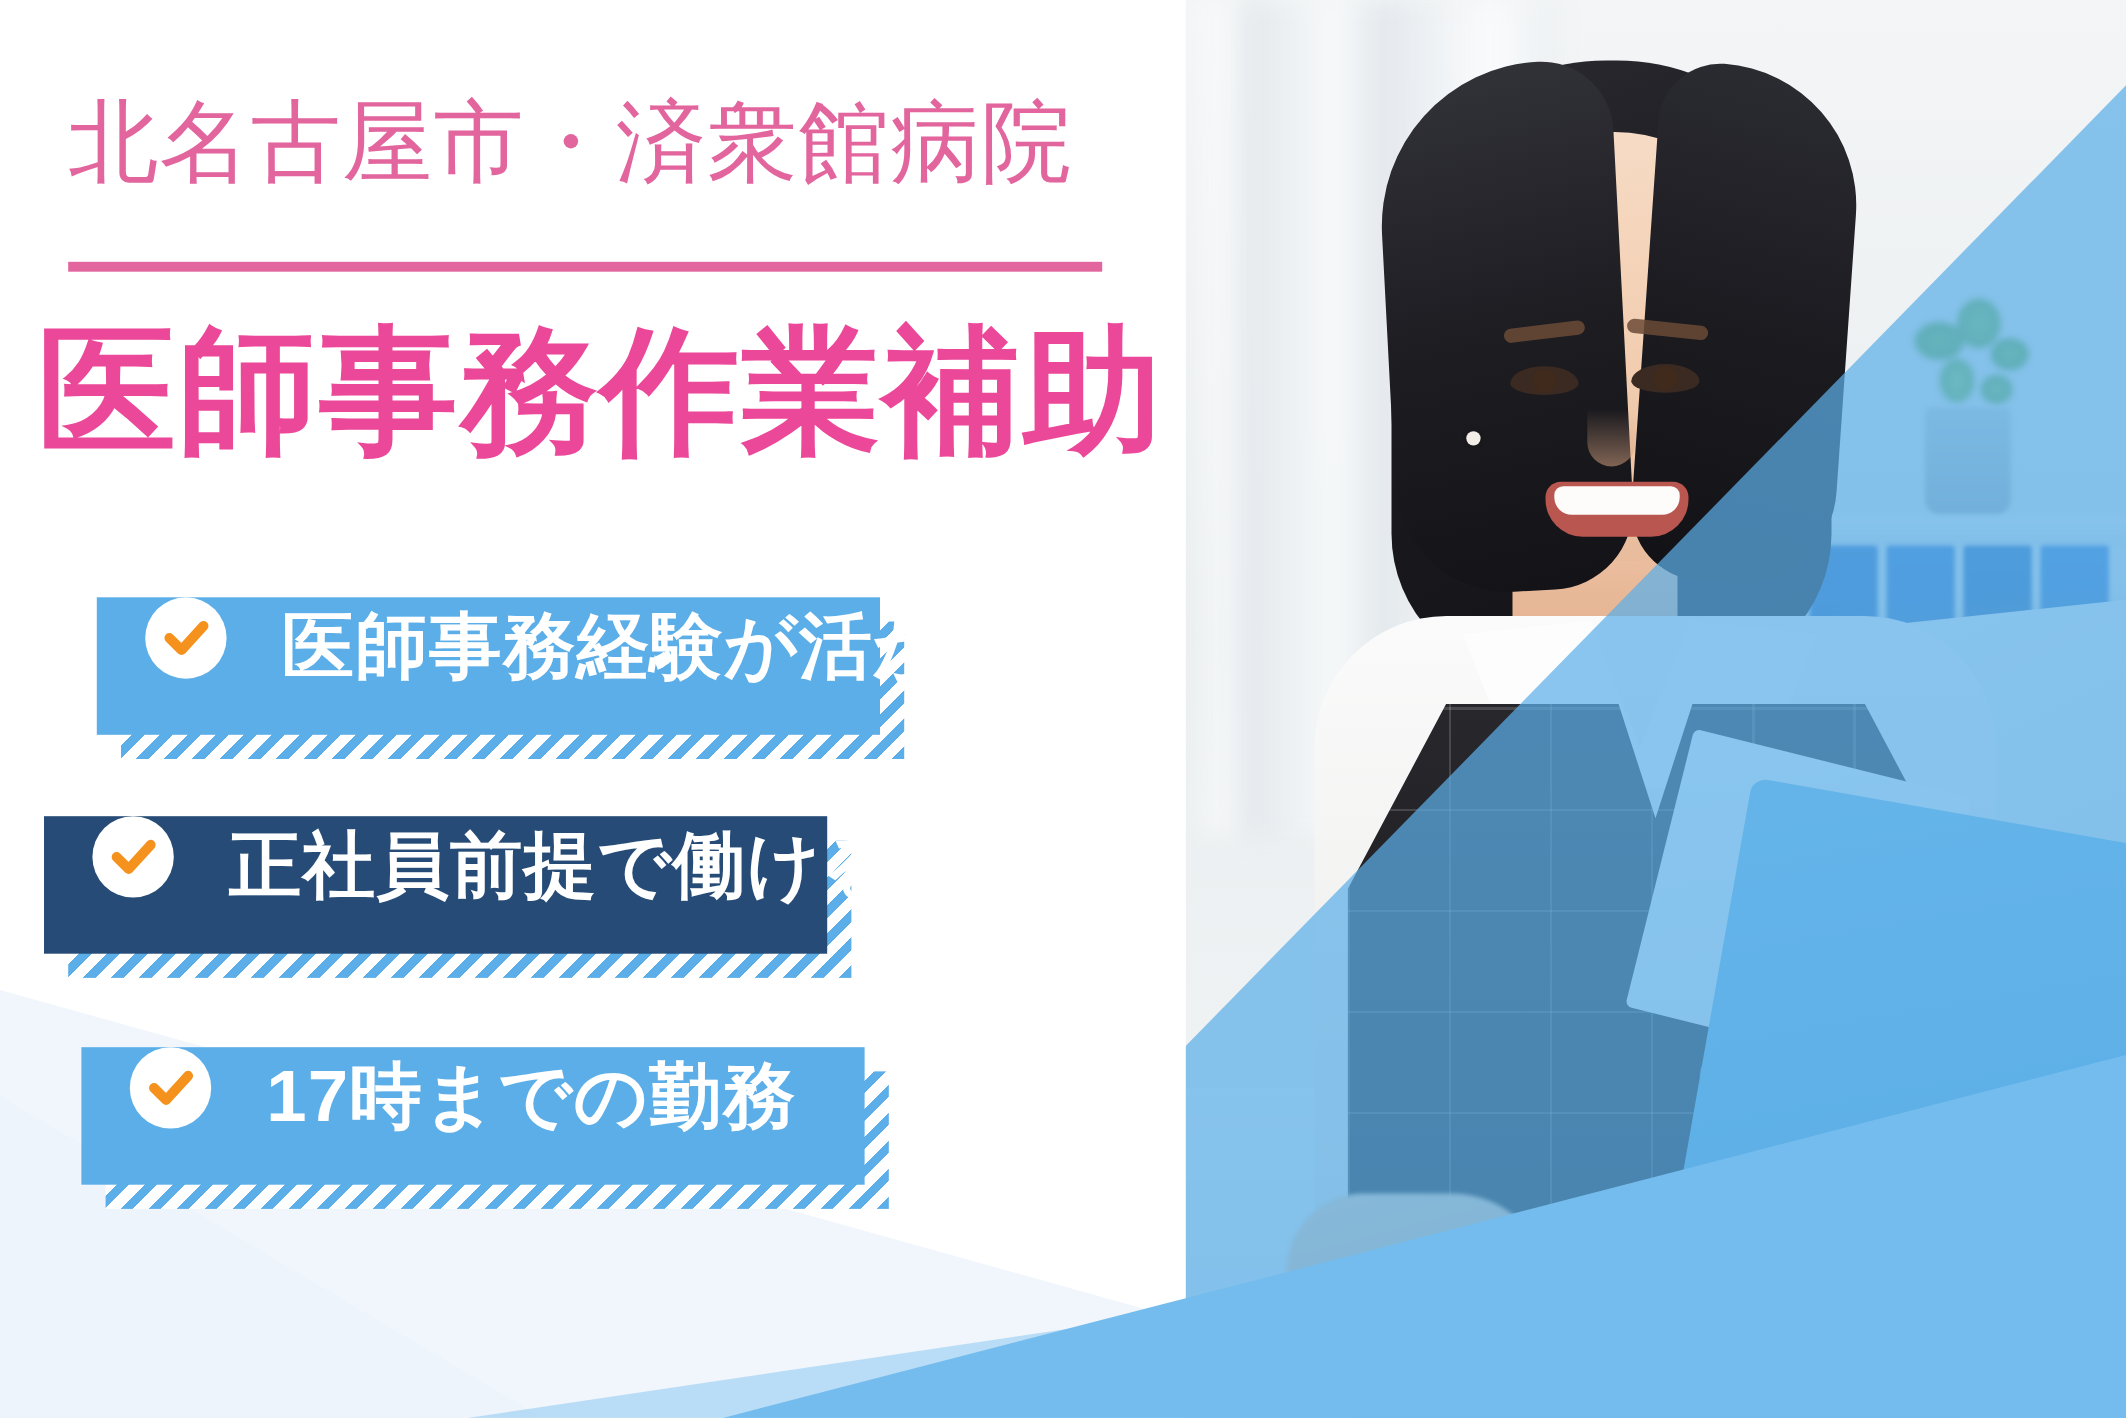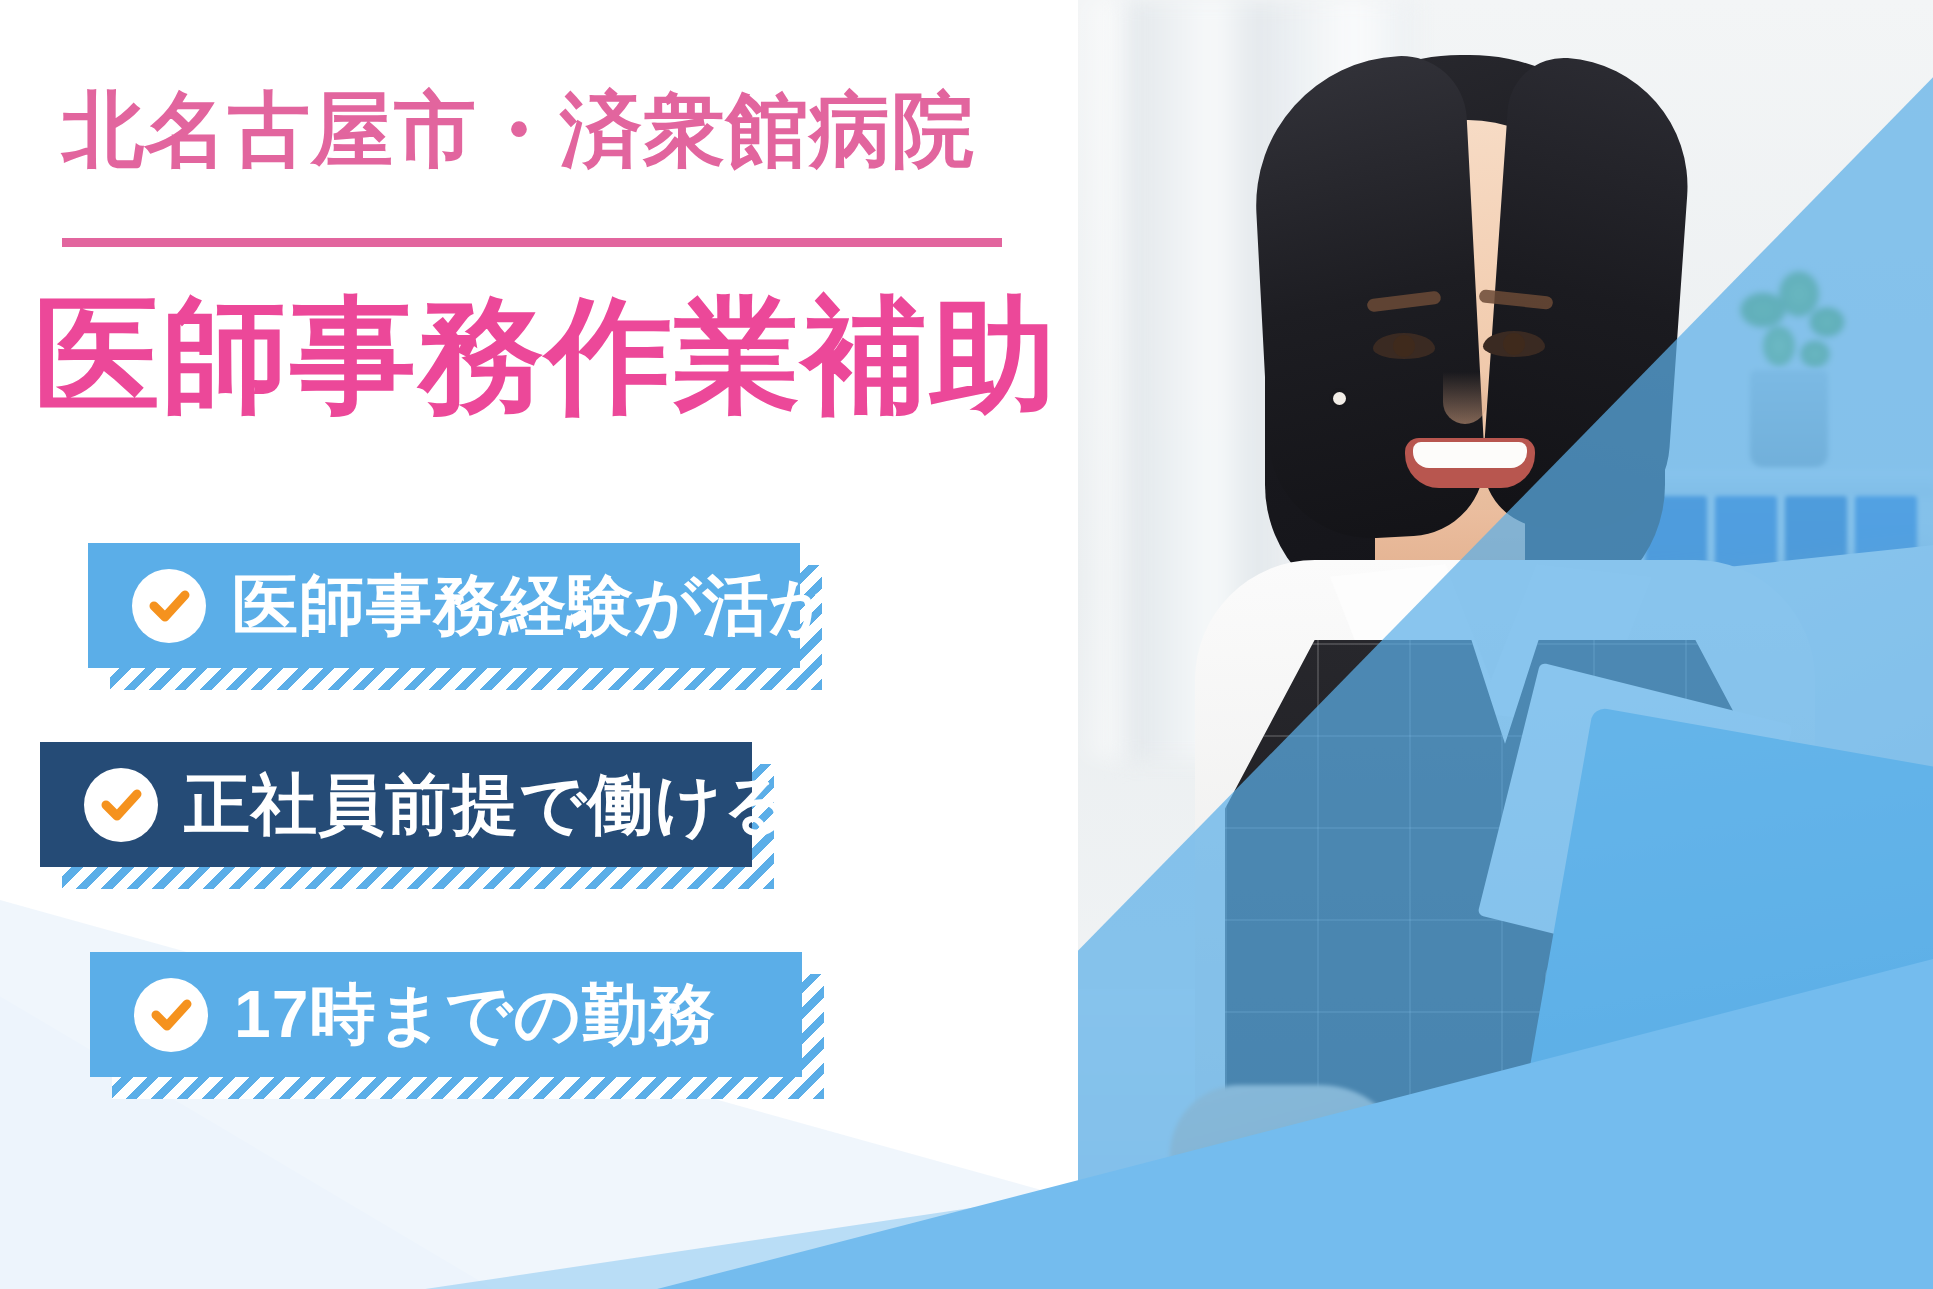--- a/index.html
+++ b/index.html
@@ -281,21 +281,21 @@
     width: 1120px; height: 400px;
     background: #EDF4FB;
     clip-path: polygon(0% 0%, 100% 78%, 100% 100%, 0% 100%);
     opacity: .85;
   }
 
   .header-title {
     position: absolute;
     left: 62px; top: 85px;
     font-size: 82px;
-    font-weight: 700;
+    font-weight: 400;
     color: #E2659E;
     letter-spacing: 1px;
     white-space: nowrap;
     line-height: 1.1;
   }
   .header-rule {
     position: absolute;
     left: 62px; top: 238px;
     width: 940px; height: 9px;
     background: #E2659E;
@@ -320,23 +320,24 @@
     background-image: repeating-linear-gradient(
       -45deg,
       #5BAEE8 0px, #5BAEE8 8px,
       #ffffff 8px, #ffffff 18px
     );
   }
   .badge-bar {
     position: relative;
     width: 100%; height: 100%;
     display: flex;
-    align-items: center;
+    align-items: flex-start;
     padding-left: 44px;
     box-sizing: border-box;
+    gap: 24px;
   }
   .badge-bar.light { background: #5BAEE8; }
   .badge-bar.dark  { background: #254B76; }
 
   .check-icon {
     width: 74px; height: 74px;
     flex: 0 0 74px;
     border-radius: 50%;
     background: #ffffff;
     display: flex;
@@ -349,21 +350,21 @@
   .badge-label {
     font-size: 66px;
     font-weight: 700;
     color: #ffffff;
     letter-spacing: 1px;
     white-space: nowrap;
   }
 
   #badge-0 { left: 88px;  top: 543px; width: 712px;  height: 125px; }
   #badge-1 { left: 40px;  top: 742px; width: 712px;  height: 125px; }
-  #badge-2 { left: 90px;  top: 952px; width: 712px;  height: 125px; }
+  #badge-2 { left: 74px;  top: 952px; width: 712px;  height: 125px; }
 
   
   .bottom-wedge {
     position: absolute;
     left: 0; bottom: 0;
     width: 1933px; height: 330px;
     background: #74BCEE;
     clip-path: polygon(34% 100%, 100% 0%, 100% 100%);
     pointer-events: none;
   }

